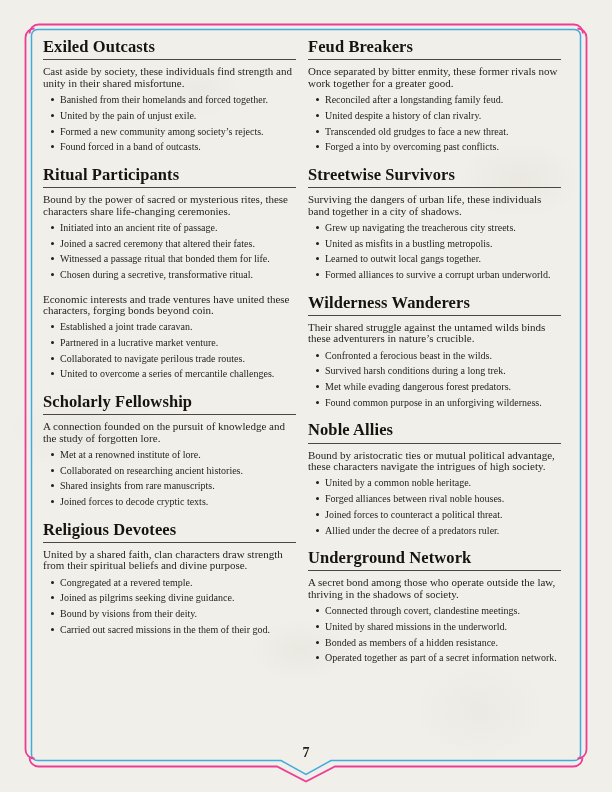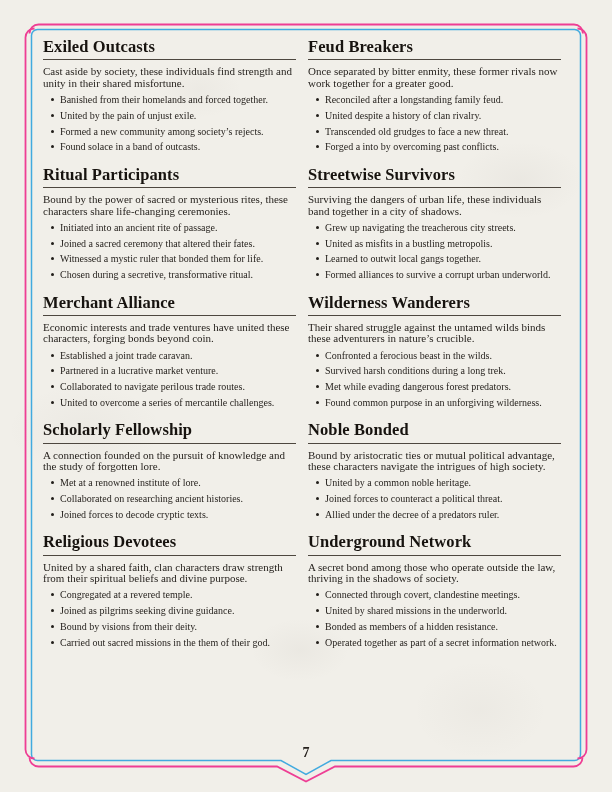--- a/index.html
+++ b/index.html
@@ -92,52 +92,52 @@
 
     <div class="col">
 
       <section class="sec">
         <h2>Exiled Outcasts</h2>
         <p class="intro">Cast aside by society, these individuals find strength and unity in their shared misfortune.</p>
         <ul>
           <li>Banished from their homelands and forced together.</li>
           <li>United by the pain of unjust exile.</li>
           <li>Formed a new community among society’s rejects.</li>
-          <li>Found solace in a band of outcasts.</li>
+          <li>Found forced in a band of outcasts.</li>
         </ul>
       </section>
 
       <section class="sec">
         <h2>Ritual Participants</h2>
         <p class="intro">Bound by the power of sacred or mysterious rites, these characters share life-changing ceremonies.</p>
         <ul>
           <li>Initiated into an ancient rite of passage.</li>
           <li>Joined a sacred ceremony that altered their fates.</li>
-          <li>Witnessed a mystic ruler that bonded them for life.</li>
+          <li>Witnessed a passage ritual that bonded them for life.</li>
           <li>Chosen during a secretive, transformative ritual.</li>
         </ul>
       </section>
 
       <section class="sec">
-        <h2>Merchant Alliance</h2>
         <p class="intro">Economic interests and trade ventures have united these characters, forging bonds beyond coin.</p>
         <ul>
           <li>Established a joint trade caravan.</li>
           <li>Partnered in a lucrative market venture.</li>
           <li>Collaborated to navigate perilous trade routes.</li>
           <li>United to overcome a series of mercantile challenges.</li>
         </ul>
       </section>
 
       <section class="sec">
         <h2>Scholarly Fellowship</h2>
         <p class="intro">A connection founded on the pursuit of knowledge and the study of forgotten lore.</p>
         <ul>
           <li>Met at a renowned institute of lore.</li>
           <li>Collaborated on researching ancient histories.</li>
+          <li>Shared insights from rare manuscripts.</li>
           <li>Joined forces to decode cryptic texts.</li>
         </ul>
       </section>
 
       <section class="sec">
         <h2>Religious Devotees</h2>
         <p class="intro">United by a shared faith, clan characters draw strength from their spiritual beliefs and divine purpose.</p>
         <ul>
           <li>Congregated at a revered temple.</li>
           <li>Joined as pilgrims seeking divine guidance.</li>
@@ -177,24 +177,25 @@
         <p class="intro">Their shared struggle against the untamed wilds binds these adventurers in nature’s crucible.</p>
         <ul>
           <li>Confronted a ferocious beast in the wilds.</li>
           <li>Survived harsh conditions during a long trek.</li>
           <li>Met while evading dangerous forest predators.</li>
           <li>Found common purpose in an unforgiving wilderness.</li>
         </ul>
       </section>
 
       <section class="sec">
-        <h2>Noble Bonded</h2>
+        <h2>Noble Allies</h2>
         <p class="intro">Bound by aristocratic ties or mutual political advantage, these characters navigate the intrigues of high society.</p>
         <ul>
           <li>United by a common noble heritage.</li>
+          <li>Forged alliances between rival noble houses.</li>
           <li>Joined forces to counteract a political threat.</li>
           <li>Allied under the decree of a predators ruler.</li>
         </ul>
       </section>
 
       <section class="sec">
         <h2>Underground Network</h2>
         <p class="intro">A secret bond among those who operate outside the law, thriving in the shadows of society.</p>
         <ul>
           <li>Connected through covert, clandestine meetings.</li>

